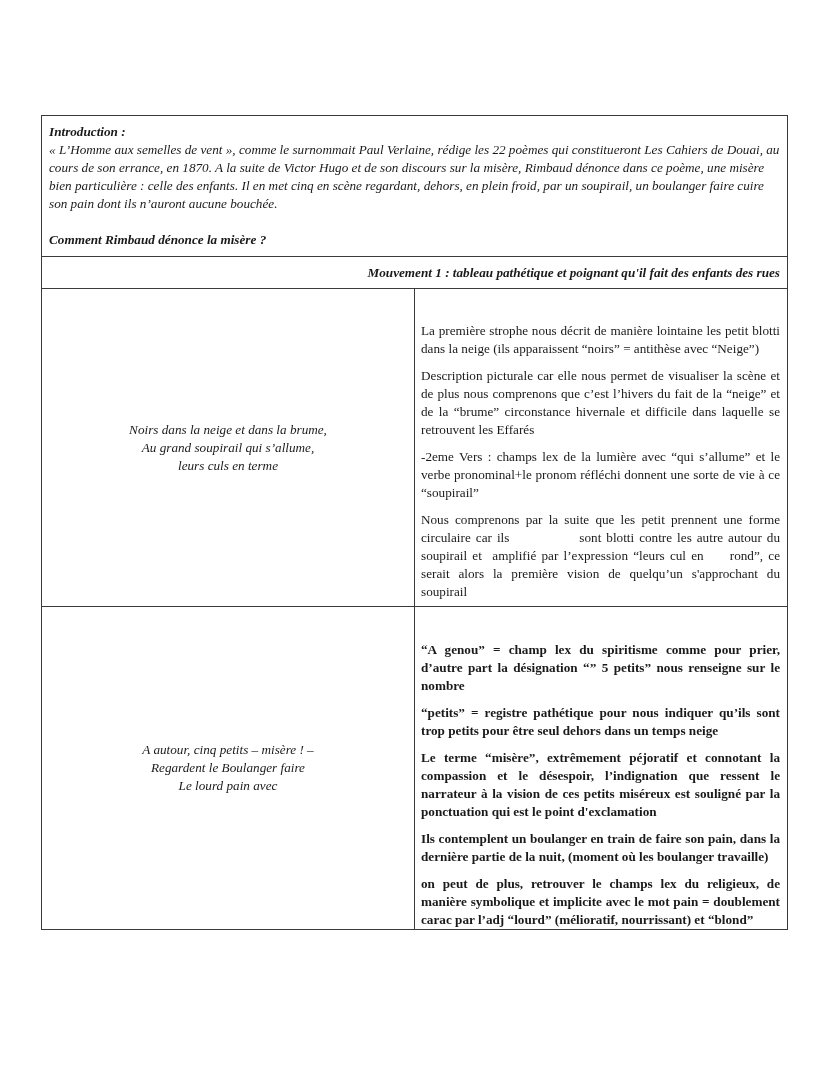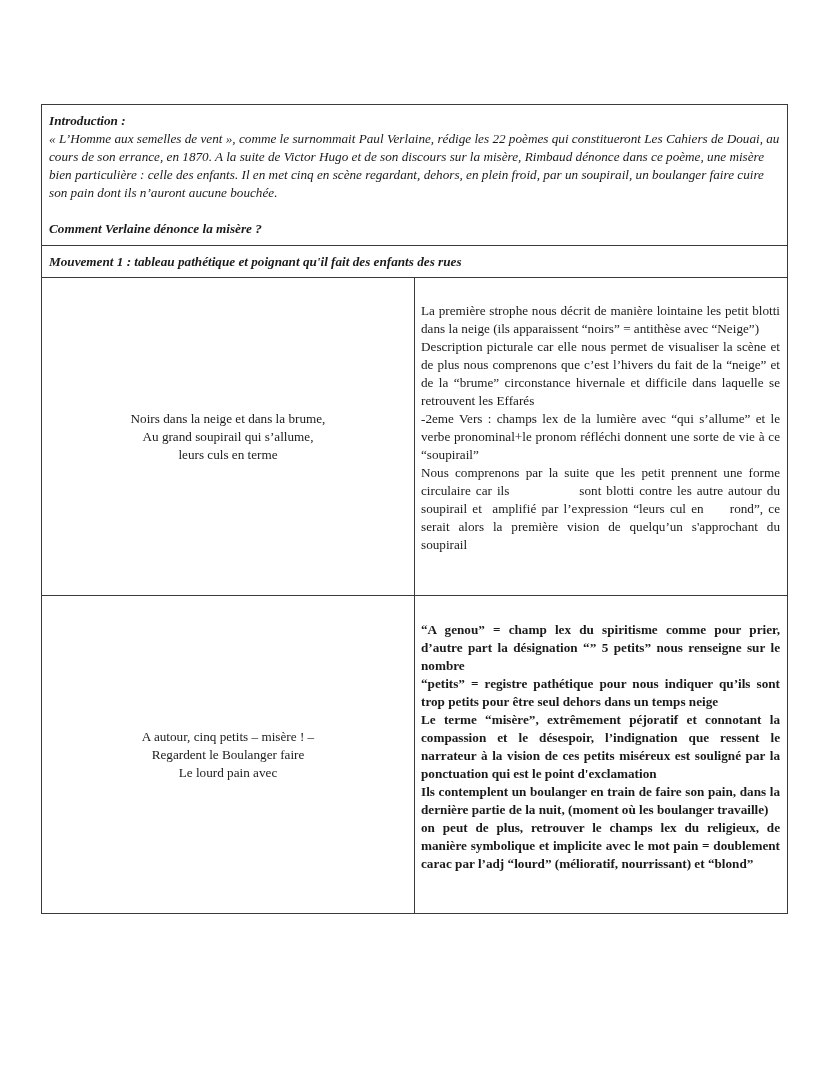--- a/index.html
+++ b/index.html
@@ -2,58 +2,58 @@
 <html><head>
 <meta charset="utf-8">
 <style>
   html, body { margin: 0; padding: 0; background: #ffffff; }
   body {
     width: 828px; height: 1071px; position: relative; overflow: hidden;
     font-family: "Liberation Serif", "DejaVu Serif", serif;
     color: #1a1a1a;
   }
   .doc-table {
-    position: absolute; left: 41px; top: 104px; width: 747px;
+    position: absolute; left: 41px; top: 115px; width: 747px;
     border-collapse: collapse;
     font-size: 13.2px; line-height: 18px;
   }
   .doc-table td {
     border: 1.5px solid #3a3a3a;
     padding: 0;
     vertical-align: top;
   }
   .intro-cell { height: 140px; }
   .intro-inner { padding: 7px 7px 0 7px; }
   .intro-heading { font-weight: bold; font-style: italic; }
   .intro-para { margin: 0; font-style: italic; }
   .question { font-weight: bold; font-style: italic; margin-top: 18px; }
   .col-header td { height: 31px; text-align: center; vertical-align: middle; }
   .col-left { width: 372px; }
-  .mvt-cell { height: 31px; vertical-align: middle !important; }
+  .mvt-cell { height: 31px; vertical-align: middle !important; text-align: right; }
   .mvt-inner { padding: 0 7px; font-style: italic; font-weight: bold; }
   .mvt-label { font-weight: bold; }
   .mvt-desc { font-weight: bold; }
   .row-cell { height: 317px; }
   .poem-cell { text-align: center; vertical-align: middle !important; }
-  .poem-line { display: block; }
+  .poem-line { display: block; font-style: italic; }
   .analysis-inner { padding: 24px 7px 0 6px; text-align: justify; }
-  .analysis-line { display: block; text-align: justify; }
+  .analysis-line { display: block; text-align: justify; margin-top: 9px; }
   .row2 .analysis-inner { padding-top: 25px; font-weight: bold; }
 </style>
 </head>
 <body>
 
 <table class="doc-table">
   <tbody>
       <tr>
     <td colspan="2" class="intro-cell">
       <div class="intro-inner">
         <div class="intro-heading">Introduction :</div>
         <p class="intro-para">« L’Homme aux semelles de vent », comme le surnommait Paul Verlaine, rédige les 22 poèmes qui constitueront Les Cahiers de Douai, au cours de son errance, en 1870. A la suite de Victor Hugo et de son discours sur la misère, Rimbaud dénonce dans ce poème, une misère bien particulière : celle des enfants. Il en met cinq en scène regardant, dehors, en plein froid, par un soupirail, un boulanger faire cuire son pain dont ils n’auront aucune bouchée.</p>
-        <div class="question">Comment Verlaine dénonce la misère ?</div>
+        <div class="question">Comment Rimbaud dénonce la misère ?</div>
       </div>
     </td>
   </tr>
   <tr>
     <td colspan="2" class="mvt-cell">
       <div class="mvt-inner">
         <span class="mvt-label">Mouvement 1 :</span><span class="mvt-desc"> tableau pathétique et poignant qu'il fait des enfants des rues</span>
       </div>
     </td>
   </tr>

